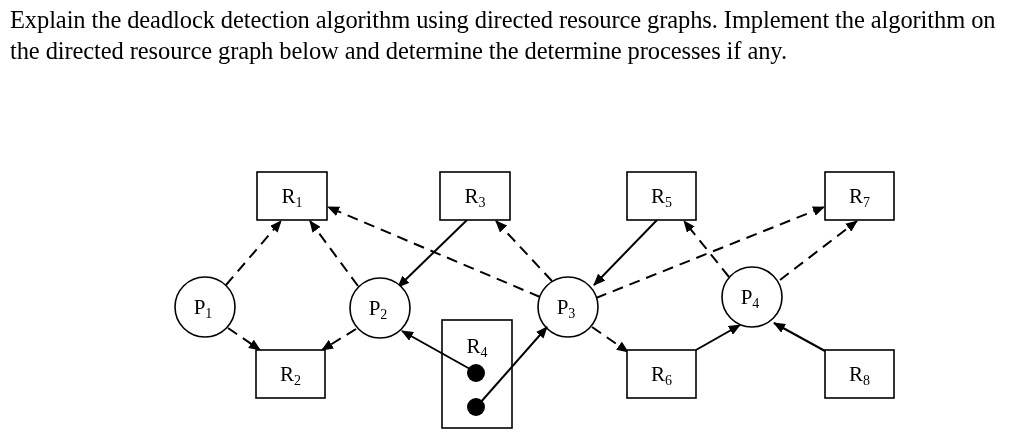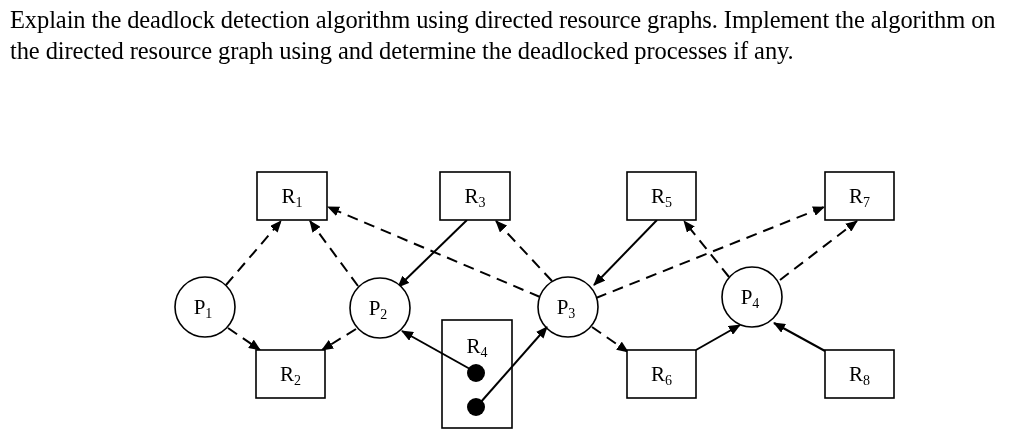--- a/index.html
+++ b/index.html
@@ -7,21 +7,21 @@
          font-family: "Liberation Serif", "DejaVu Serif", serif; color: #000; }
   .question { position: absolute; left: 10px; top: 4px; width: 1004px;
               font-size: 24.5px; line-height: 31px; letter-spacing: -0.1px; margin: 0; }
   svg#graph { position: absolute; left: 0; top: 0; }
   .node-label { font-family: "Liberation Serif", "DejaVu Serif", serif; font-size: 21px; }
   .node-sub { font-size: 14px; }
 </style>
 </head>
 <body>
 
-<p class="question">Explain the deadlock detection algorithm using directed resource graphs. Implement the algorithm on the directed resource graph using and determine the deadlocked processes if any.</p>
+<p class="question">Explain the deadlock detection algorithm using directed resource graphs. Implement the algorithm on the directed resource graph below and determine the determine processes if any.</p>
 
 <svg id="graph" width="1024" height="445" viewBox="0 0 1024 445" xmlns="http://www.w3.org/2000/svg">
   <defs>
     <marker id="arrowhead" markerWidth="12" markerHeight="10" refX="11" refY="5" orient="auto" markerUnits="userSpaceOnUse">
       <path d="M0,0 L12,5 L0,10 Z" fill="#000"></path>
     </marker>
   </defs>
   <g id="edges-layer">
       <line x1="226" y1="285" x2="281" y2="221" stroke="#000" stroke-width="2" marker-end="url(#arrowhead)" stroke-dasharray="11 7"></line>
       <line x1="228" y1="328" x2="260" y2="350" stroke="#000" stroke-width="2" marker-end="url(#arrowhead)" stroke-dasharray="11 7"></line>

